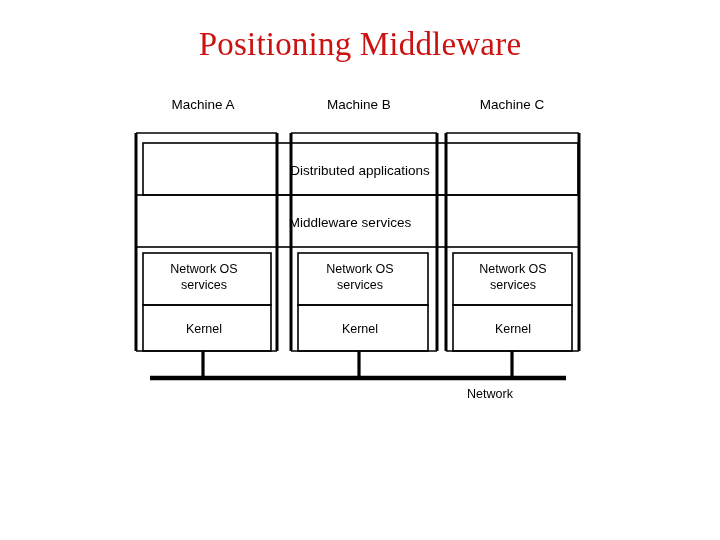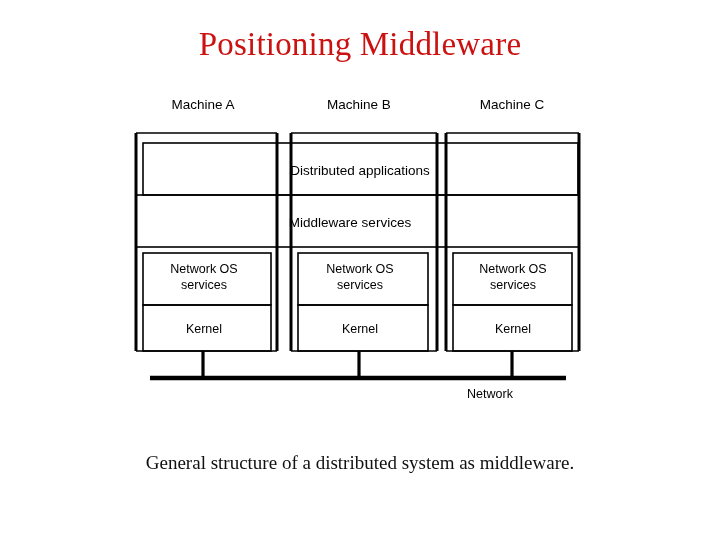--- a/index.html
+++ b/index.html
@@ -159,15 +159,14 @@
     <g>
       <line class="drop" x1="203" y1="256" x2="203" y2="283"></line>
       <line class="drop" x1="359" y1="256" x2="359" y2="283"></line>
       <line class="drop" x1="512" y1="256" x2="512" y2="283"></line>
       <line class="bus" x1="150" y1="283" x2="566" y2="283"></line>
       <text class="dg-net" x="490" y="303" text-anchor="middle">Network</text>
     </g>
 
   </svg>
 
-  <div id="caption">General structure of a distributed system as middleware.</div>
 
 </div>
 
 </body></html>

